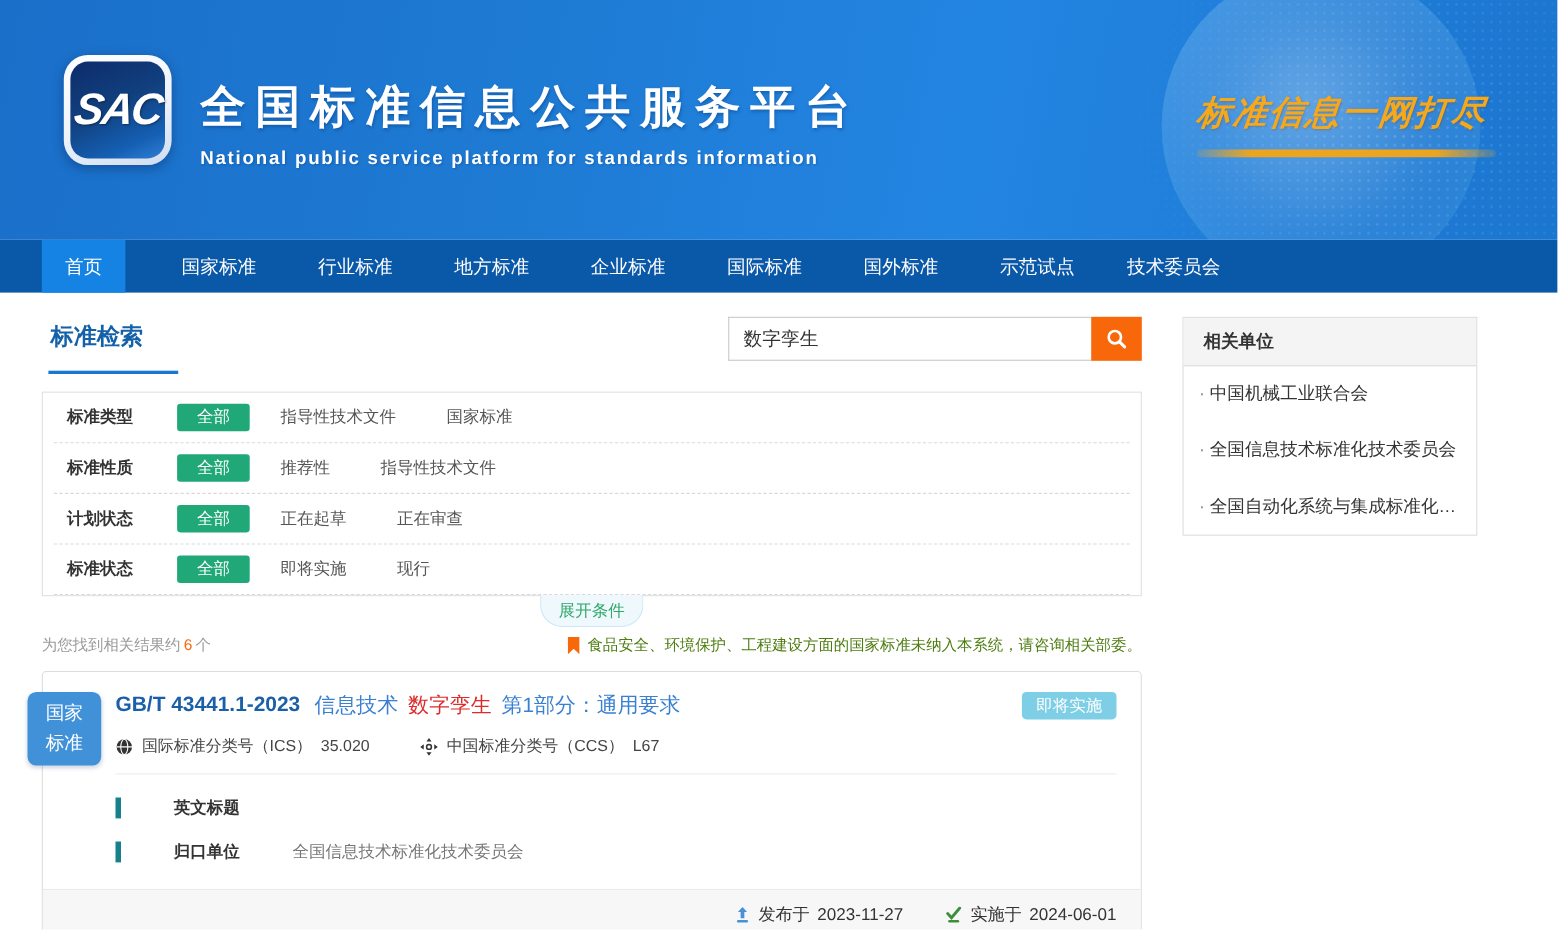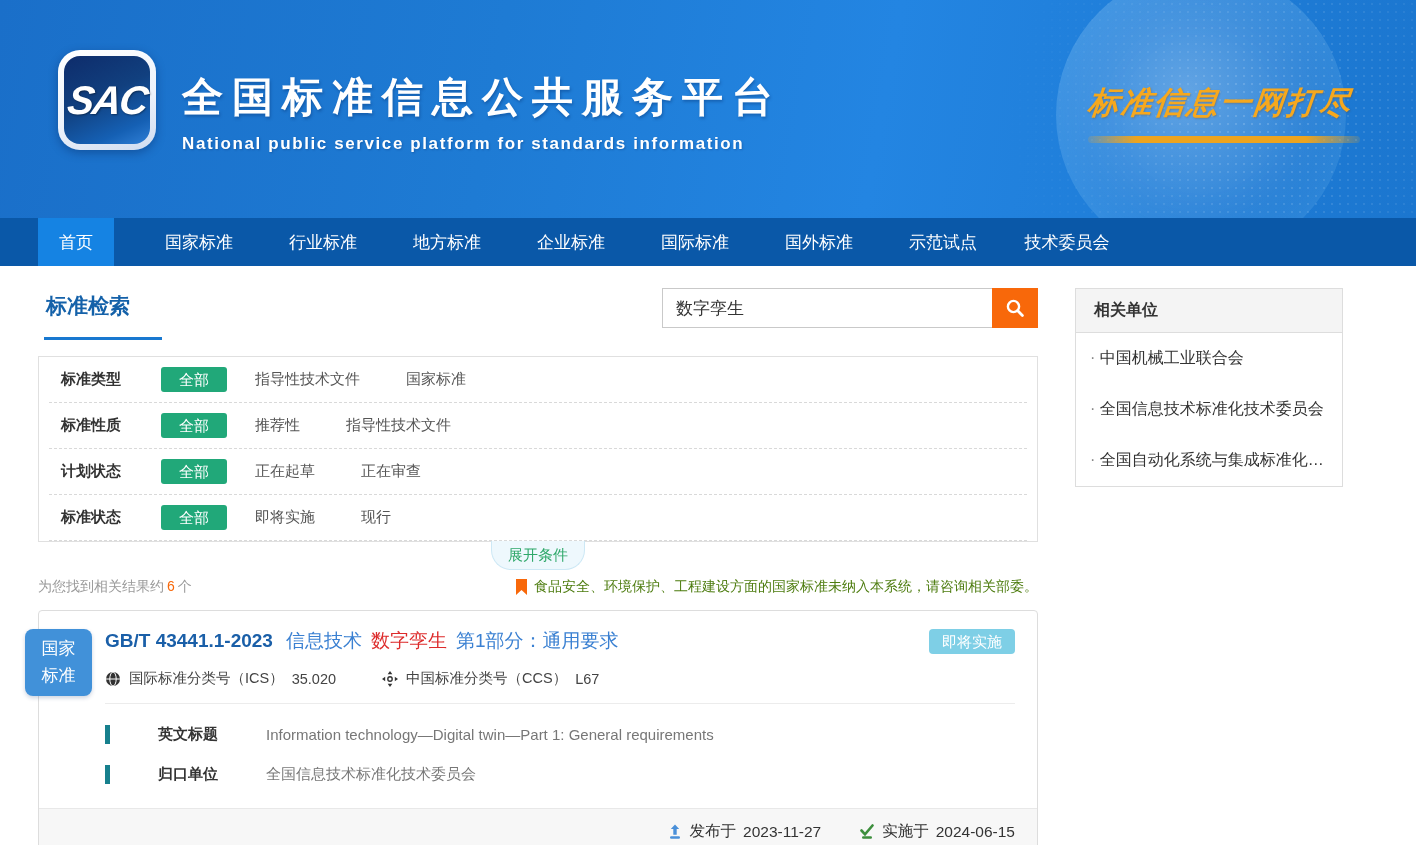--- a/index.html
+++ b/index.html
@@ -293,21 +293,20 @@
             <path d="M16 8l-3.2-2.3v4.6z"></path>
             <circle cx="8" cy="8" r="2.2" fill="none" stroke="#333" stroke-width="1.4"></circle>
           </svg>
           <span class="meta-label">中国标准分类号（CCS）</span>
           <span class="meta-val">L67</span>
         </div>
         <div id="cardRows">
             <div class="card-detail-row">
               <span class="teal-bar"></span>
               <span class="detail-label">英文标题</span>
-              <span class="detail-value">Information technology—Digital twin—Part 1: General requirements</span>
             </div>
             <div class="card-detail-row">
               <span class="teal-bar"></span>
               <span class="detail-label">归口单位</span>
               <span class="detail-value">全国信息技术标准化技术委员会</span>
             </div>
           </div>
       </div>
       <div class="card-footer">
         <div class="date-item">
@@ -317,21 +316,21 @@
           </svg>
           <span>发布于</span>
           <span>2023-11-27</span>
         </div>
         <div class="date-item">
           <svg width="16" height="16" viewBox="0 0 16 16">
             <path d="M2.5 6.5l3.5 3.8L13.5 1.5" fill="none" stroke="#3d8f3d" stroke-width="2.6" stroke-linecap="round"></path>
             <rect x="3" y="12.3" width="10" height="2.4" rx="1.2" fill="#3d8f3d"></rect>
           </svg>
           <span>实施于</span>
-          <span>2024-06-15</span>
+          <span>2024-06-01</span>
         </div>
       </div>
     </div>
 
   </div>
 
   <aside class="sidebar">
     <div class="sidebar-head">相关单位</div>
     <div id="sidebarItems">
         <div class="sidebar-item">中国机械工业联合会</div>

